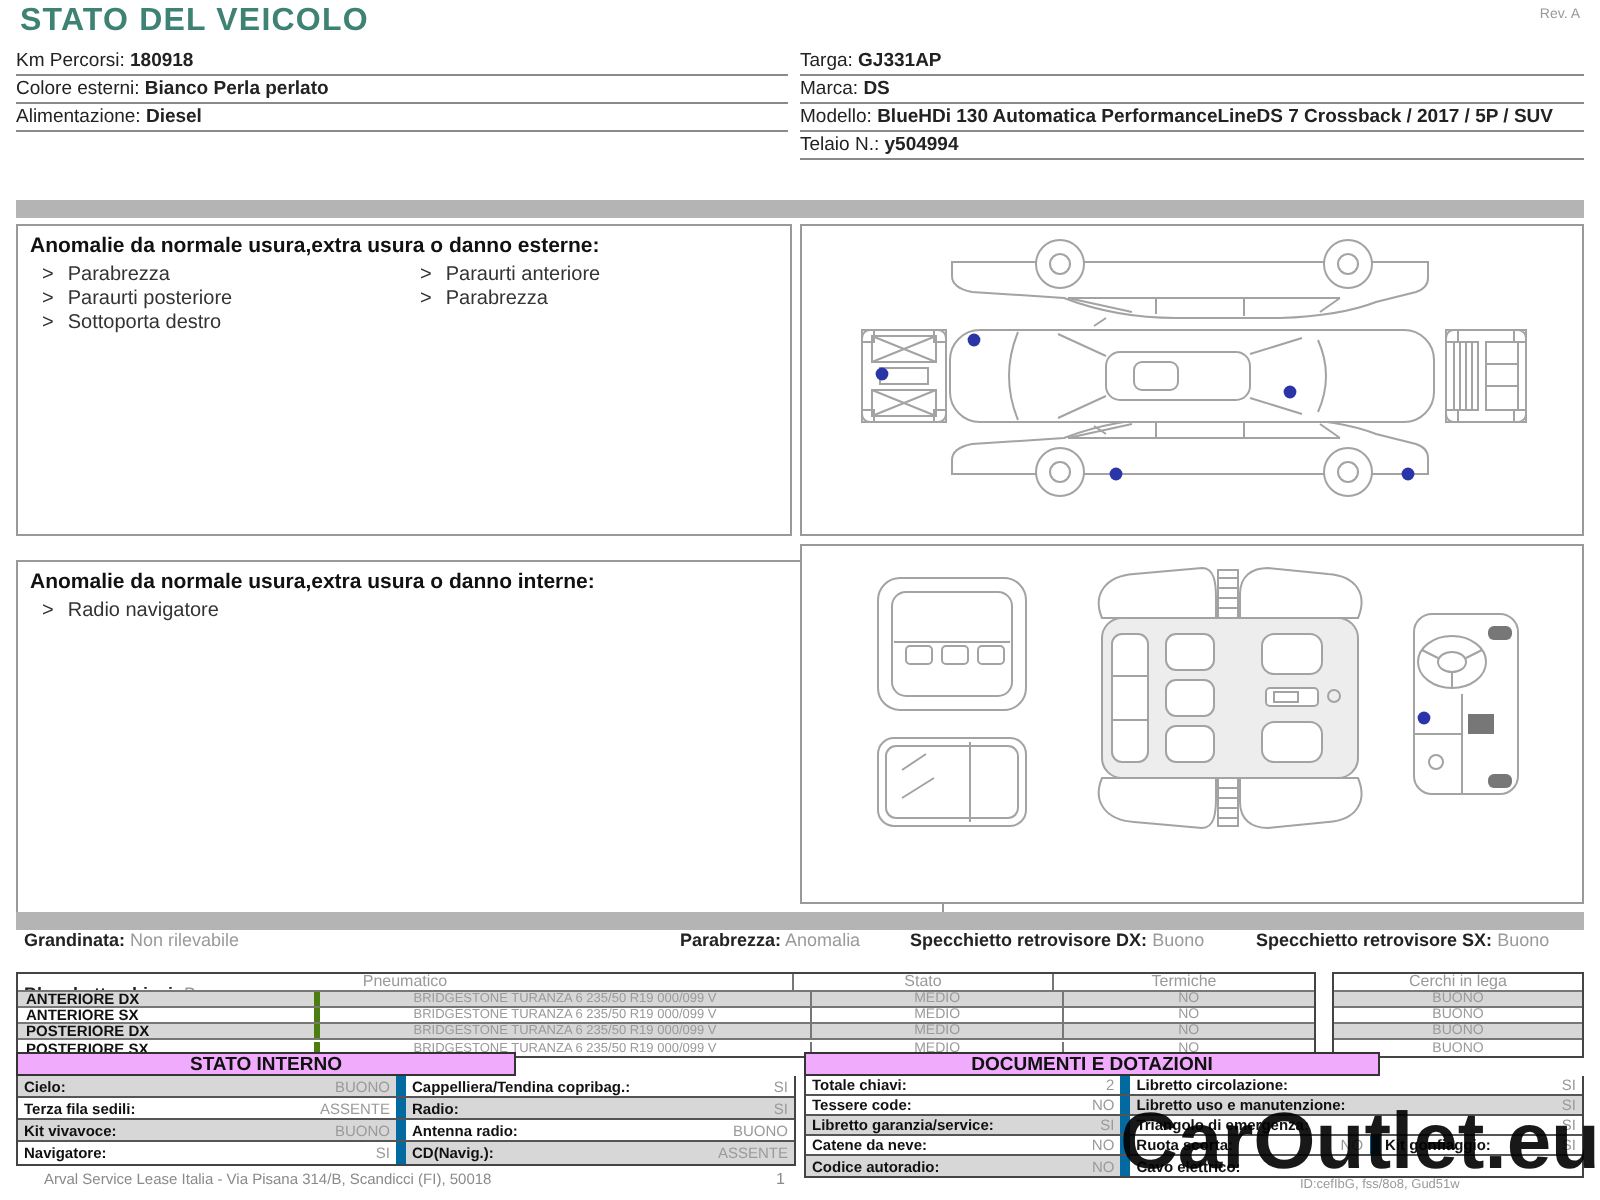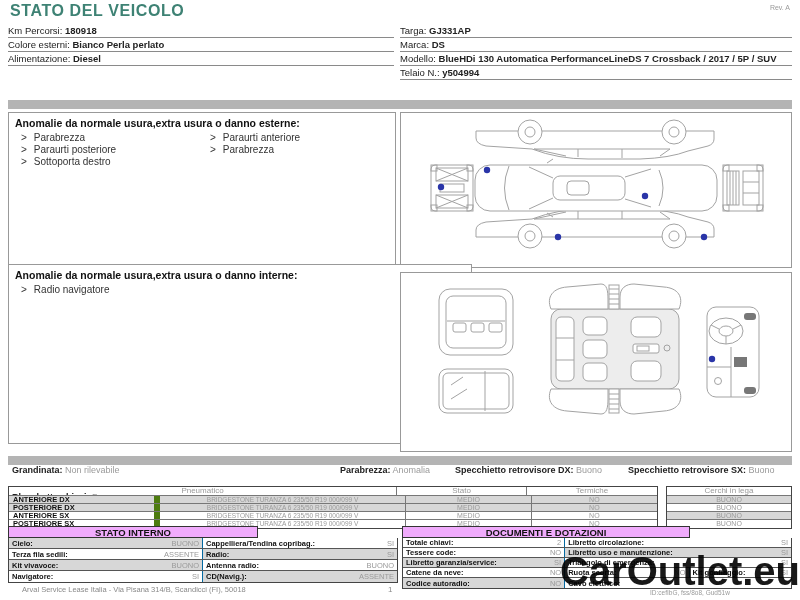--- a/index.html
+++ b/index.html
@@ -17,67 +17,67 @@
   .hrow { border-bottom:1px solid #8a8a8a; font-size:9.5px; color:#222; padding:1px 0 1px 0; line-height:11px; }
   .hlabel { font-weight:normal; }
   .hvalue { font-weight:bold; }
 
   .graybar { position:absolute; left:8px; width:784px; height:9px; background:#b4b4b4; }
   .bar1 { top:100px; } .bar2 { top:456px; }
 
   .panel { position:absolute; border:1px solid #999; background:#fff; }
   .p-text1 { left:8px;  top:112px; width:388px; height:156px; }
   .p-diag1 { left:400px; top:112px; width:392px; height:156px; }
-  .p-text2 { left:8px;  top:264px; width:464px; height:180px; }
+  .p-text2 { left:8px;  top:280px; width:464px; height:180px; }
   .p-diag2 { left:400px; top:272px; width:392px; height:180px; }
   .panel-title { font-weight:bold; font-size:10.5px; color:#111; padding:4px 6px 2px 6px; }
   .anom-cols { display:flex; padding:0 4px; }
   .anom-col { width:50%; }
   .li { font-size:10px; color:#333; padding:1px 0 0 8px; }
   .marker { margin-right:7px; }
 
   .cond { position:absolute; font-size:9px; color:#222; white-space:nowrap; }
   .cond .clabel { font-weight:bold; }
   .cond .cvalue { color:#9a9a9a; }
   .c10 { left:12px;  top:465px; }
   .c11 { left:340px; top:465px; }
   .c12 { left:455px; top:465px; }
   .c13 { left:628px; top:465px; }
   .c20 { left:12px;  top:492px; }
 
   .tyre-table { position:absolute; left:8px; top:486px; width:650px; border:1px solid #444;
                 font-size:7px; }
   .cerchi-table { position:absolute; left:666px; top:486px; width:126px; border:1px solid #444;
                   font-size:7px; }
-  .trow { display:flex; border-bottom:1px solid #777; height:8px; line-height:7px; align-items:flex-start; }
+  .trow { display:flex; border-bottom:1px solid #777; height:8px; line-height:7px; align-items:flex-end; }
   .trow:last-child { border-bottom:none; }
   .t-head { color:#9a9a9a; font-size:8px; height:9px; line-height:8px; }
   .t-head > div { text-align:center; }
   .th-pneu { width:388px; border-right:1px solid #777; }
   .th-stato { width:130px; border-right:1px solid #777; }
   .th-term { width:130px; }
   .shade { background:#d7d7d7; }
-  .td-pos  { width:156px; font-weight:bold; color:#111; padding-left:4px; font-size:7.5px; border-right:6px solid #4d7c0f; }
+  .td-pos  { width:156px; font-weight:bold; color:#111; padding-left:4px; font-size:7.5px; border-right:3px solid #4d7c0f; }
   .td-tyre { width:256px; color:#9a9a9a; text-align:center; font-size:6.5px; border-right:1px solid #777; }
   .td-stato{ width:130px; color:#9a9a9a; text-align:center; border-right:1px solid #777; }
   .td-term { width:130px; color:#9a9a9a; text-align:center; }
   .td-cerchi { width:100%; color:#9a9a9a; text-align:center; }
 
   .bt-head { position:absolute; background:#f0abfc; border:1px solid #333; font-weight:bold;
              font-size:9.5px; color:#111; text-align:center; height:12px; line-height:11px; }
   .si-head  { left:8px;  top:526px; width:250px; }
   .doc-head { left:402px; top:526px; width:288px; }
   .bt-body { position:absolute; border:1px solid #444; border-top:none; background:#fff; }
   .si-body  { left:8px;  top:538px; width:390px; }
   .doc-body { left:402px; top:538px; width:390px; }
   .btrow { display:flex; border-bottom:1px solid #555; height:11px; align-items:center; }
   .btrow:last-child { border-bottom:none; }
   .doc-body .btrow { height:10px; }
   .pair { display:flex; justify-content:space-between; height:100%; align-items:center;
-          padding:0 3px; border-right:1px solid #0369a1; overflow:hidden; white-space:nowrap; }
+          padding:0 3px; border-right:5px solid #0369a1; overflow:hidden; white-space:nowrap; }
   .pair:last-child { border-right:none; }
   .pw195 { width:195px; } .pw163 { width:163px; } .pw227 { width:227px; }
   .pw125 { width:125px; } .pw102 { width:102px;gap:20px; }
   .blabel { font-weight:bold; font-size:7.5px; color:#111; }
   .bvalue { font-size:7.5px; color:#9a9a9a; }
 
   .footer-left { position:absolute; left:22px; top:585px; font-size:7.5px; color:#8a8a8a; }
   .page-num { position:absolute; left:388px; top:585px; font-size:8px; color:#8a8a8a; }
   .watermark { position:absolute; right:0px; top:551px; font-size:40px; font-weight:bold;
                color:#000000; opacity:0.9; letter-spacing:0px; line-height:40px; }
@@ -299,33 +299,33 @@
       <div class="th-pneu">Pneumatico</div>
       <div class="th-stato">Stato</div>
       <div class="th-term">Termiche</div>
     </div>
     <div class="trow shade">
       <div class="td-pos">ANTERIORE DX</div>
       <div class="td-tyre">BRIDGESTONE TURANZA 6 235/50 R19 000/099 V</div>
       <div class="td-stato">MEDIO</div>
       <div class="td-term">NO</div>
     </div>
+    <div class="trow">
+      <div class="td-pos">ANTERIORE SX</div>
+      <div class="td-tyre">BRIDGESTONE TURANZA 6 235/50 R19 000/099 V</div>
+      <div class="td-stato">MEDIO</div>
+      <div class="td-term">NO</div>
+    </div>
     <div class="trow shade">
       <div class="td-pos">POSTERIORE DX</div>
       <div class="td-tyre">BRIDGESTONE TURANZA 6 235/50 R19 000/099 V</div>
       <div class="td-stato">MEDIO</div>
       <div class="td-term">NO</div>
     </div>
     <div class="trow">
-      <div class="td-pos">ANTERIORE SX</div>
-      <div class="td-tyre">BRIDGESTONE TURANZA 6 235/50 R19 000/099 V</div>
-      <div class="td-stato">MEDIO</div>
-      <div class="td-term">NO</div>
-    </div>
-    <div class="trow">
       <div class="td-pos">POSTERIORE SX</div>
       <div class="td-tyre">BRIDGESTONE TURANZA 6 235/50 R19 000/099 V</div>
       <div class="td-stato">MEDIO</div>
       <div class="td-term">NO</div>
     </div>
   </div>
 
   <div class="cerchi-table">
     <div class="trow t-head">
       <div class="td-cerchi">Cerchi in lega</div>

